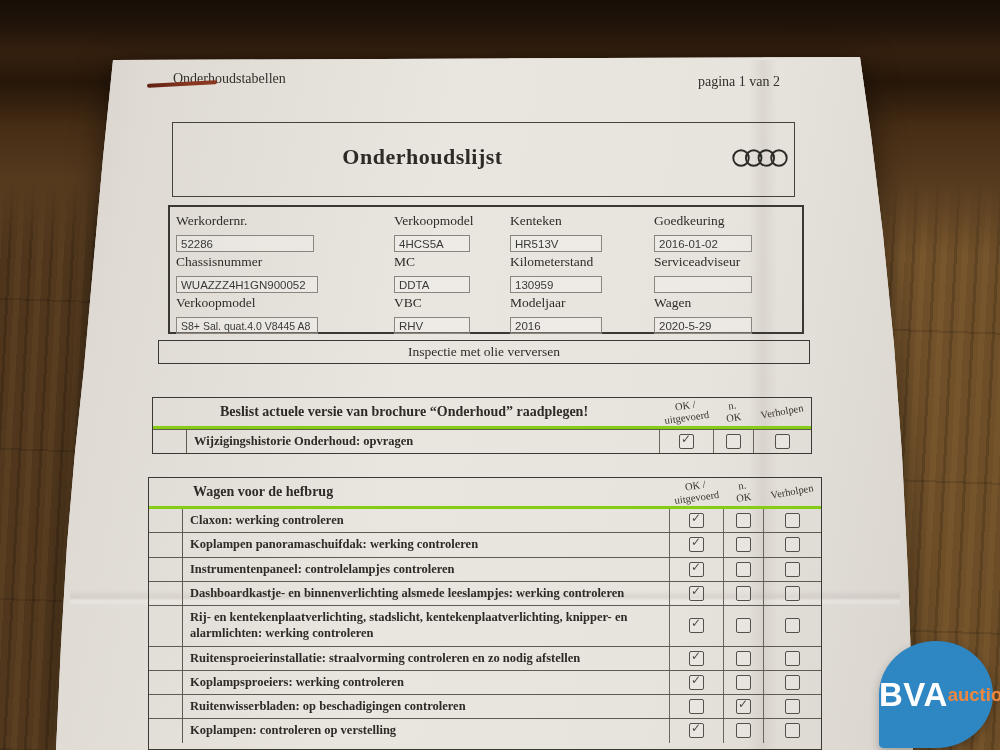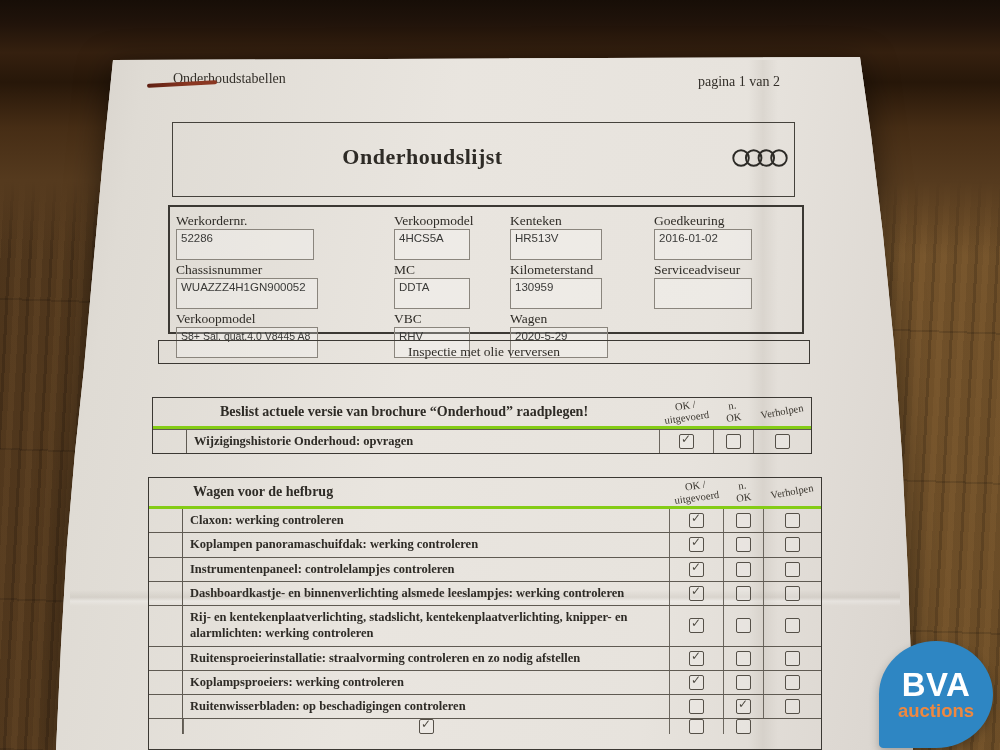--- a/index.html
+++ b/index.html
@@ -50,21 +50,21 @@
     font-size:22px;font-weight:bold;letter-spacing:.5px;color:#2e2b26;}
   .audi{position:absolute;right:6px;top:20px;width:56px;height:30px;}
   
   .info-box{position:absolute;left:168px;top:205px;width:632px;height:125px;
     border:2px solid #3b3833;}
   .info-grid{position:absolute;left:6px;top:4px;right:4px;bottom:4px;
     display:grid;grid-template-columns:218px 116px 144px 1fr;
     grid-template-rows:1fr 1fr 1fr;}
   .field{position:relative;padding-top:2px;}
   .field .lbl{font-size:13.5px;color:#2f2c27;}
-  .field .val{margin-top:0;height:31px;border:1.2px solid #8a857d;
+  .field .val{margin-top:6px;height:17px;border:1.2px solid #8a857d;
     background:rgba(255,255,255,.25);
     font-family:"Liberation Sans",sans-serif;font-size:11.5px;color:#3a3a38;
     line-height:17px;padding:0 4px;box-sizing:border-box;}
   .w135{width:138px}.w140{width:142px}.w72{width:76px}.w88{width:92px}.w95{width:98px}
   
   .banner{position:absolute;left:158px;top:340px;width:650px;height:22px;
     border:1.6px solid #3b3833;display:flex;align-items:center;
     justify-content:center;font-size:13.5px;color:#2f2c27;}
   
   .tbl{position:absolute;border:1.8px solid #3b3833;box-sizing:border-box;}
@@ -87,21 +87,21 @@
     padding:3px 6px 4px 7px;}
   .cbc{align-self:stretch;display:flex;align-items:center;
     justify-content:center;border-left:1.4px solid #6b665e;}
   .cb{width:13px;height:13px;border:1.7px solid #555048;border-radius:2px;
     position:relative;background:rgba(255,255,255,.18);}
   .cb.checked::after{content:"✓";position:absolute;left:1px;top:-3px;
     font-family:"DejaVu Sans",sans-serif;font-size:12px;color:#4e4a42;}
   
   .bva{position:absolute;left:879px;top:641px;width:114px;height:107px;
     background:var(--bva-blue,#2e86c3);border-radius:52% 52% 52% 4%;
-    display:flex;flex-direction:column;align-items:center;justify-content:center;
+    display:flex;align-items:center;justify-content:flex-start;
     font-family:"Liberation Sans",sans-serif;
     box-shadow:0 4px 10px rgba(0,0,0,.25);}
   .bva .l1{color:#fff;font-size:33px;font-weight:bold;letter-spacing:.5px;
     line-height:1;}
   .bva .l2{color:var(--bva-orange,#ee8840);font-size:18.5px;font-weight:bold;
     line-height:1;margin-top:1px;}
 </style>
 </head>
 <body>
 
@@ -168,20 +168,24 @@
         </div>
         <div class="field">
           <div class="lbl">Verkoopmodel</div>
           <div class="val w140" style="font-size:10.5px;">S8+ Sal. quat.4.0 V8445 A8</div>
         </div>
         <div class="field">
           <div class="lbl">VBC</div>
           <div class="val w72">RHV</div>
         </div>
         <div class="field">
+          <div class="lbl">Modeljaar</div>
+          <div class="val w88">2016</div>
+        </div>
+        <div class="field">
           <div class="lbl">Wagen</div>
           <div class="val w95">2020-5-29</div>
         </div>
       </div>
     </div>
 
     <div class="banner">Inspectie met olie verversen</div>
 
     <div class="tbl tbl-1">
       <div class="thead">
@@ -324,20 +328,21 @@
             </div>
             <div class="cbc">
               <span class="cb checked"></span>
             </div>
             <div class="cbc">
               <span class="cb"></span>
             </div>
           </div>
           <div class="row">
             <div class="stub"></div>
+            <div class="desc">Koplampen: controleren op verstelling</div>
             <div class="cbc">
               <span class="cb checked"></span>
             </div>
             <div class="cbc">
               <span class="cb"></span>
             </div>
             <div class="cbc">
               <span class="cb"></span>
             </div>
           </div>

